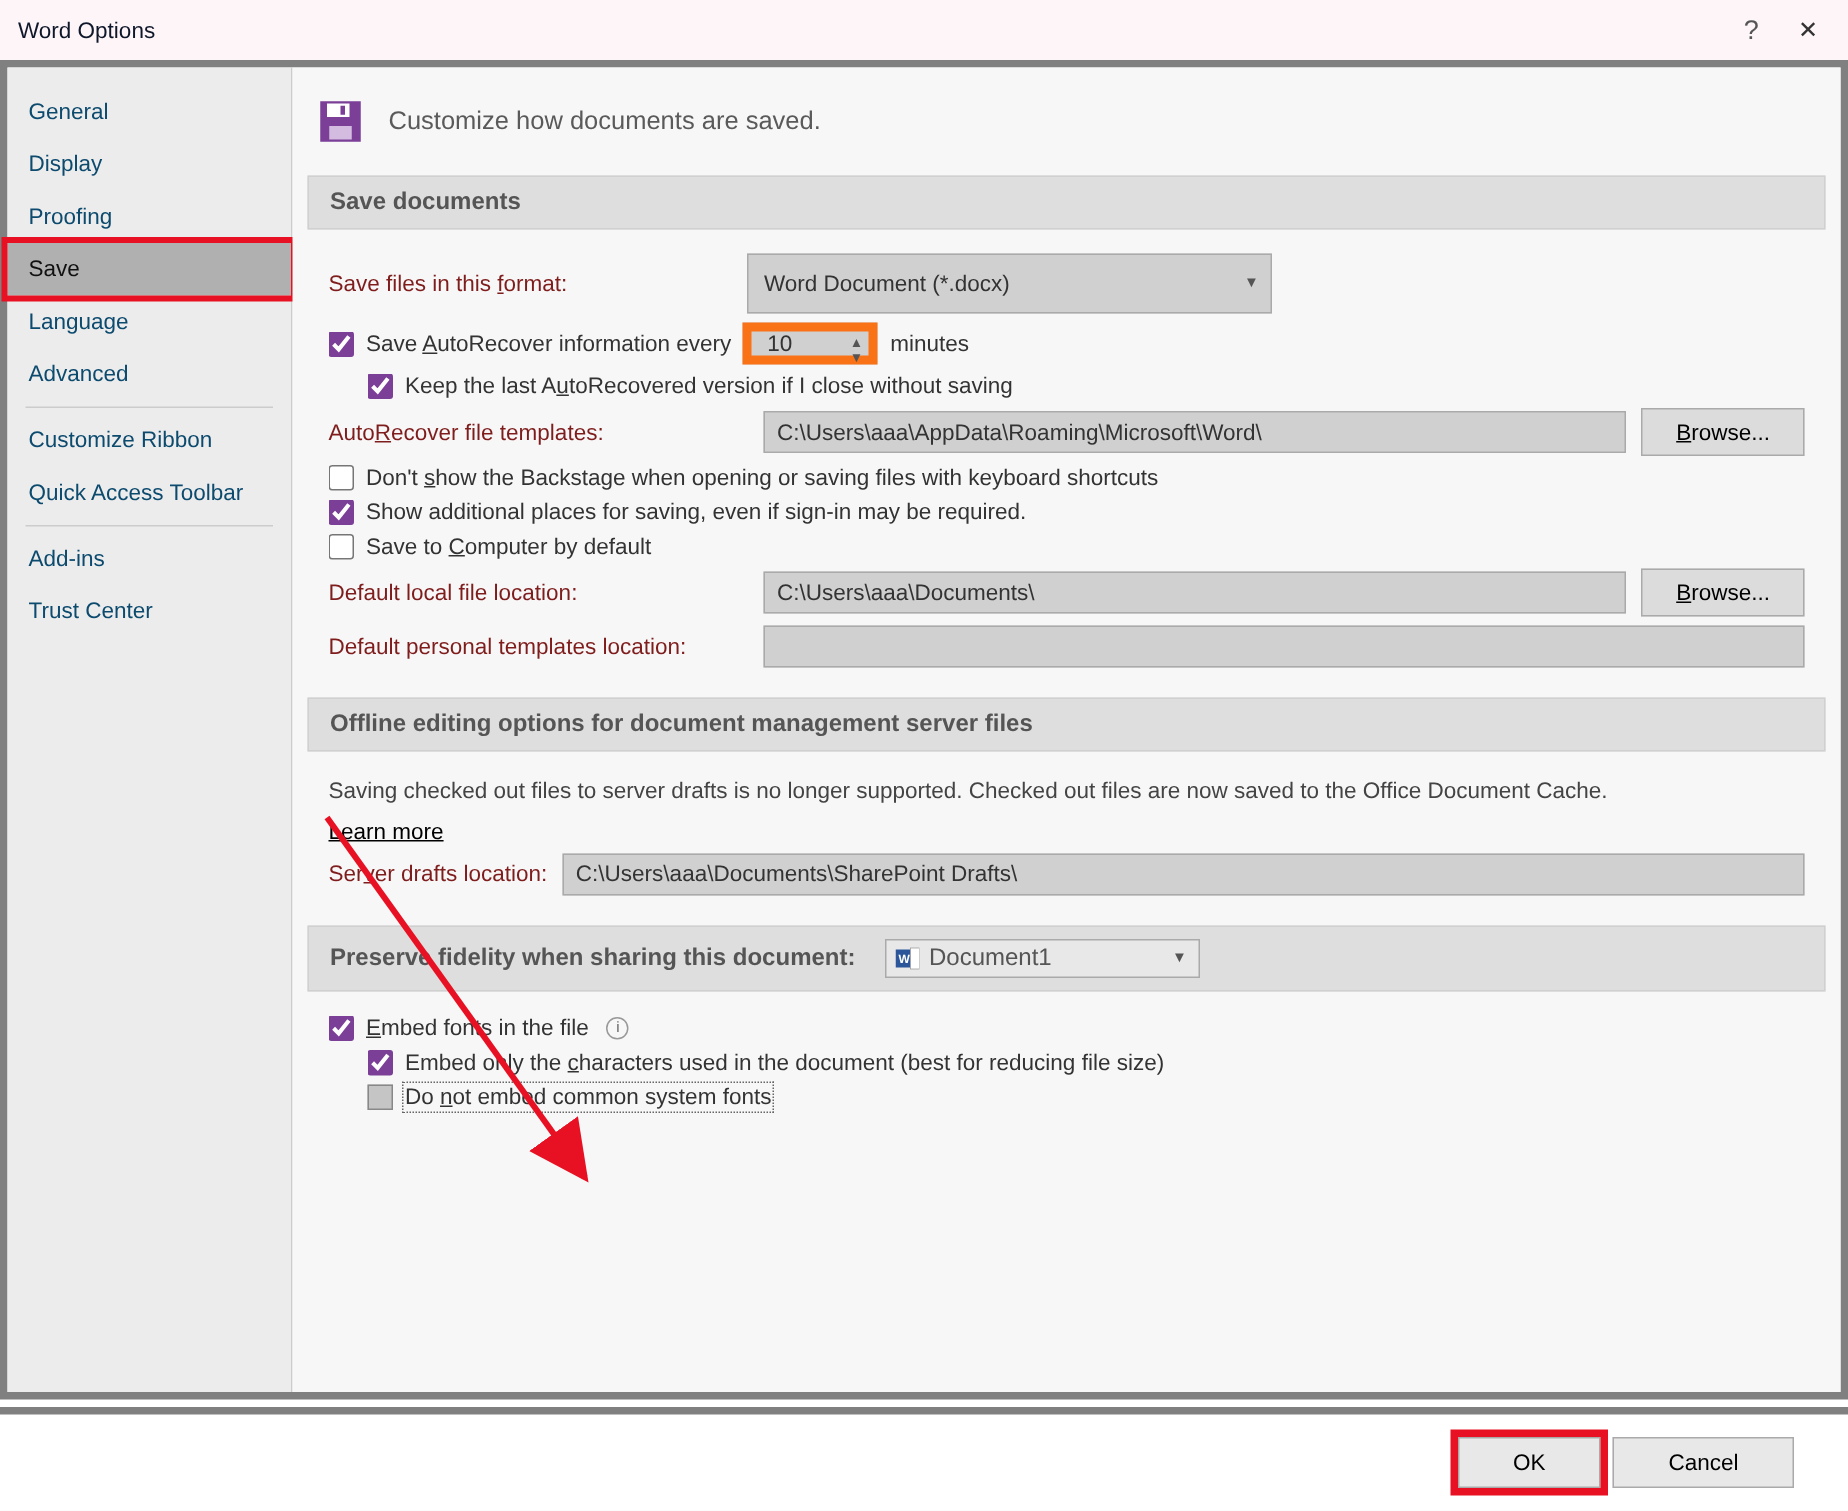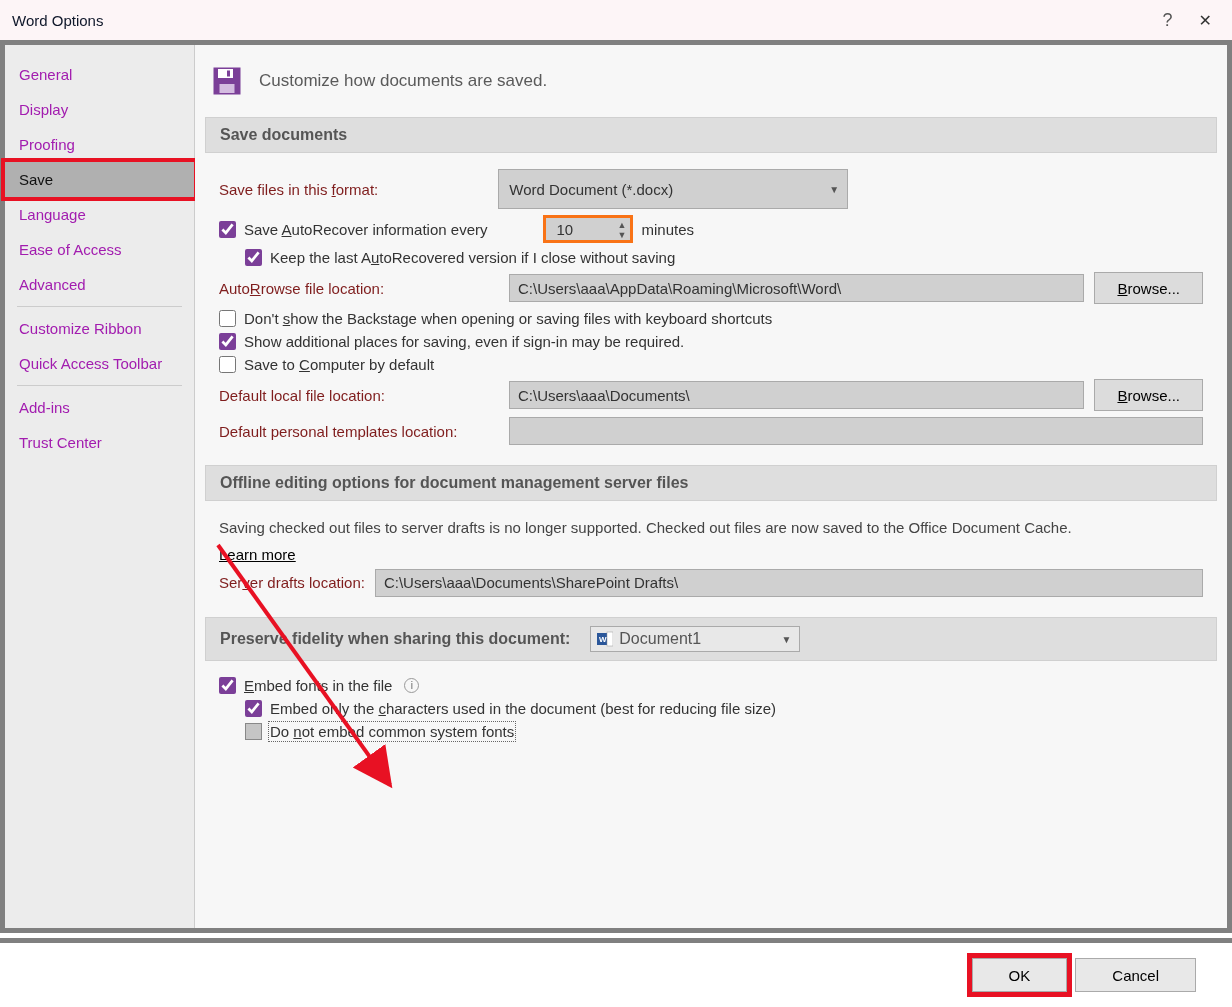--- a/index.html
+++ b/index.html
@@ -6,21 +6,21 @@
 body { font-family: "Segoe UI", Arial, sans-serif; font-size: 15px; color: #333; background: #fff; width: 1232px; height: 1007px; overflow: hidden; position: relative; }
 
 .titlebar { height: 40px; background: #fdf5f7; display: flex; align-items: center; padding: 0 12px; }
 .titlebar .title { flex: 1; color: #0f172a; font-size: 15px; }
 .titlebar .help { font-size: 18px; color: #555; padding: 0 18px; cursor: pointer; }
 .titlebar .close { font-size: 16px; color: #333; padding: 0 8px; cursor: pointer; font-weight: 300; }
 
 .outer-border { border: 5px solid #808080; position: absolute; top: 40px; left: 0; right: 0; height: 893px; display: flex; }
 
 .sidebar { width: 190px; background: #ececec; border-right: 1px solid #ccc; padding-top: 12px; }
-.sidebar-item { padding: 9px 14px; color: #a21caf; cursor: pointer; font-size: 15px; }
+.sidebar-item { padding: 9px 14px; color: #0c4a6e; cursor: pointer; font-size: 15px; }
 .sidebar-item.selected { background: #b0b0b0; color: #111; }
 .sidebar-divider { border-top: 1px solid #ccc; margin: 4px 12px; }
 .red-box-save { outline: 4px solid #e81123; }
 
 .content { flex: 1; background: #f7f7f7; overflow-y: auto; padding: 0; position: relative; }
 .header-row { display: flex; align-items: center; padding: 18px 20px 18px 14px; }
 .save-icon { width: 36px; height: 36px; margin-right: 14px; }
 .header-text { color: #5a5a5a; font-size: 17px; }
 
 .section-head { background: #dedede; padding: 8px 14px; font-weight: 600; color: #555; font-size: 16px; border: 1px solid #d0d0d0; margin: 0 10px; }
@@ -28,21 +28,21 @@
 
 .form-row { display: flex; align-items: center; margin: 6px 0; gap: 10px; }
 .form-row .lbl { white-space: nowrap; color: #7f1d1d; }
 .cb-row { display: flex; align-items: center; margin: 6px 0; gap: 8px; }
 .cb-row input[type=checkbox] { width: 17px; height: 17px; accent-color: #7b3f98; }
 .cb-row.indent { margin-left: 26px; }
 .cb-row.indent2 { margin-left: 26px; }
 
 .combo { background: #d0d0d0; border: 1px solid #aaa; height: 40px; display: inline-flex; align-items: center; padding: 0 26px 0 10px; position: relative; min-width: 350px; }
 .combo .caret { position: absolute; right: 8px; top: 50%; transform: translateY(-50%); font-size: 10px; color: #555; }
-.spinner { background: #d0d0d0; border: 3px solid #f97316; height: 28px; width: 90px; display: inline-flex; align-items: center; padding: 0 22px 0 10px; position: relative; margin-left: 48px; }
+.spinner { background: #d0d0d0; border: 6px solid #f97316; height: 28px; width: 90px; display: inline-flex; align-items: center; padding: 0 22px 0 10px; position: relative; }
 .spinner .arrows { position: absolute; right: 4px; top: 2px; display: flex; flex-direction: column; font-size: 9px; line-height: 10px; color: #555; }
 .txt-input { background: #d0d0d0; border: 1px solid #aaa; height: 28px; padding: 0 8px; display: inline-flex; align-items: center; flex: 1; min-width: 0; overflow: hidden; white-space: nowrap; }
 .browse-btn { background: #dcdcdc; border: 1px solid #aaa; height: 32px; padding: 0 22px; cursor: pointer; font-size: 15px; }
 
 .link { color: #000000; text-decoration: underline; cursor: pointer; }
 .info-icon { display: inline-block; width: 15px; height: 15px; border: 1px solid #999; border-radius: 50%; font-size: 10px; text-align: center; line-height: 13px; color: #666; margin-left: 4px; vertical-align: 1px; }
 
 .doc-combo { background: #e8e8e8; border: 1px solid #aaa; height: 26px; display: inline-flex; align-items: center; padding: 0 26px 0 6px; position: relative; min-width: 210px; }
 .doc-combo .word-ico { width: 16px; height: 16px; margin-right: 6px; }
 .doc-combo .caret { position: absolute; right: 8px; top: 50%; transform: translateY(-50%); font-size: 10px; color: #555; }
@@ -66,21 +66,20 @@
   <span class="close">✕</span>
 </div>
 
 <div class="outer-border">
   <div class="sidebar">
     <div class="sidebar-item">General</div>
     <div class="sidebar-item">Display</div>
     <div class="sidebar-item">Proofing</div>
     <div class="sidebar-item selected red-box-save">Save</div>
     <div class="sidebar-item">Language</div>
-    <div class="sidebar-item">Ease of Access</div>
     <div class="sidebar-item">Advanced</div>
     <div class="sidebar-divider"></div>
     <div class="sidebar-item">Customize Ribbon</div>
     <div class="sidebar-item">Quick Access Toolbar</div>
     <div class="sidebar-divider"></div>
     <div class="sidebar-item">Add-ins</div>
     <div class="sidebar-item">Trust Center</div>
   </div>
 
   <div class="content">
@@ -114,21 +113,21 @@
               <span>▼</span>
             </span>
           </div>
         <span>minutes</span>
       </div>
       <div class="cb-row indent">
         <input type="checkbox" checked="" style="">
         <span><span>Keep the last A</span><span class="u">u</span><span>toRecovered version if I close without saving</span></span>
       </div>
       <div class="form-row">
-        <span class="lbl" style="width:280px"><span>Auto</span><span class="u">R</span><span>rowse file location:</span></span>
+        <span class="lbl" style="width:280px"><span>Auto</span><span class="u">R</span><span>ecover file templates:</span></span>
         <div class="txt-input">C:\Users\aaa\AppData\Roaming\Microsoft\Word\</div>
         <button class="browse-btn"><span class="u">B</span>rowse...</button>
       </div>
       <div class="cb-row">
         <input type="checkbox" style="">
         <span><span>Don't </span><span class="u">s</span><span>how the Backstage when opening or saving files with keyboard shortcuts</span></span>
       </div>
       <div class="cb-row">
         <input type="checkbox" checked="" style="">
         <span>Show additional places for saving, even if sign-in may be required.</span>

